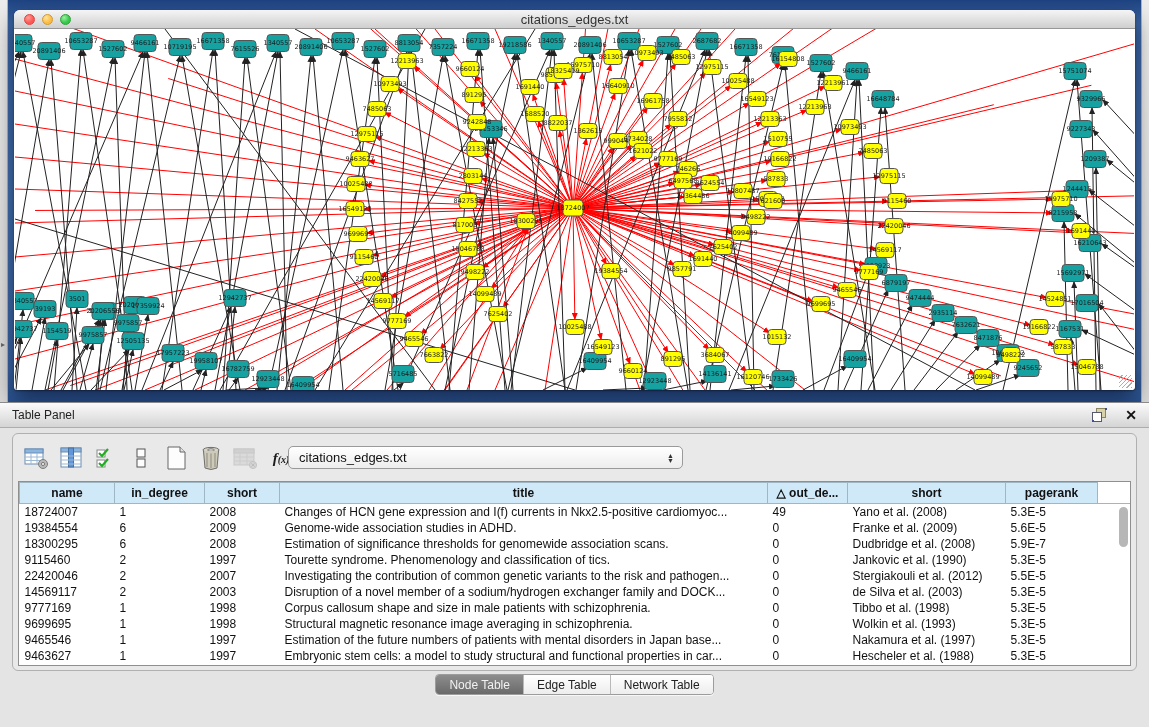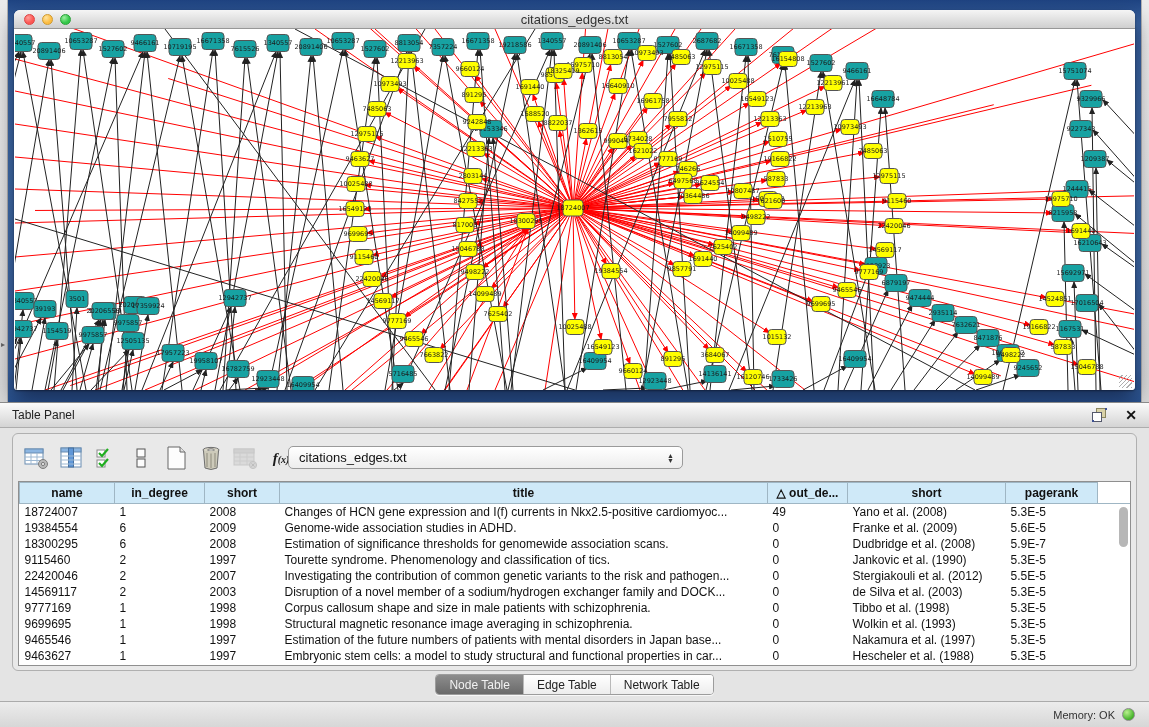--- a/index.html
+++ b/index.html
@@ -1280,18 +1280,14 @@
   </div>
 
   <div class="tabs-bar">
     <div class="segmented" id="segmented">
         <div class="segment selected">Node Table</div>
         <div class="segment">Edge Table</div>
         <div class="segment">Network Table</div>
       </div>
   </div>
 
-  <div class="statusbar">
-    <span>Memory: OK</span>
-    <span class="mem-ball"></span>
-  </div>
 
 </div>
 
 </body></html>

